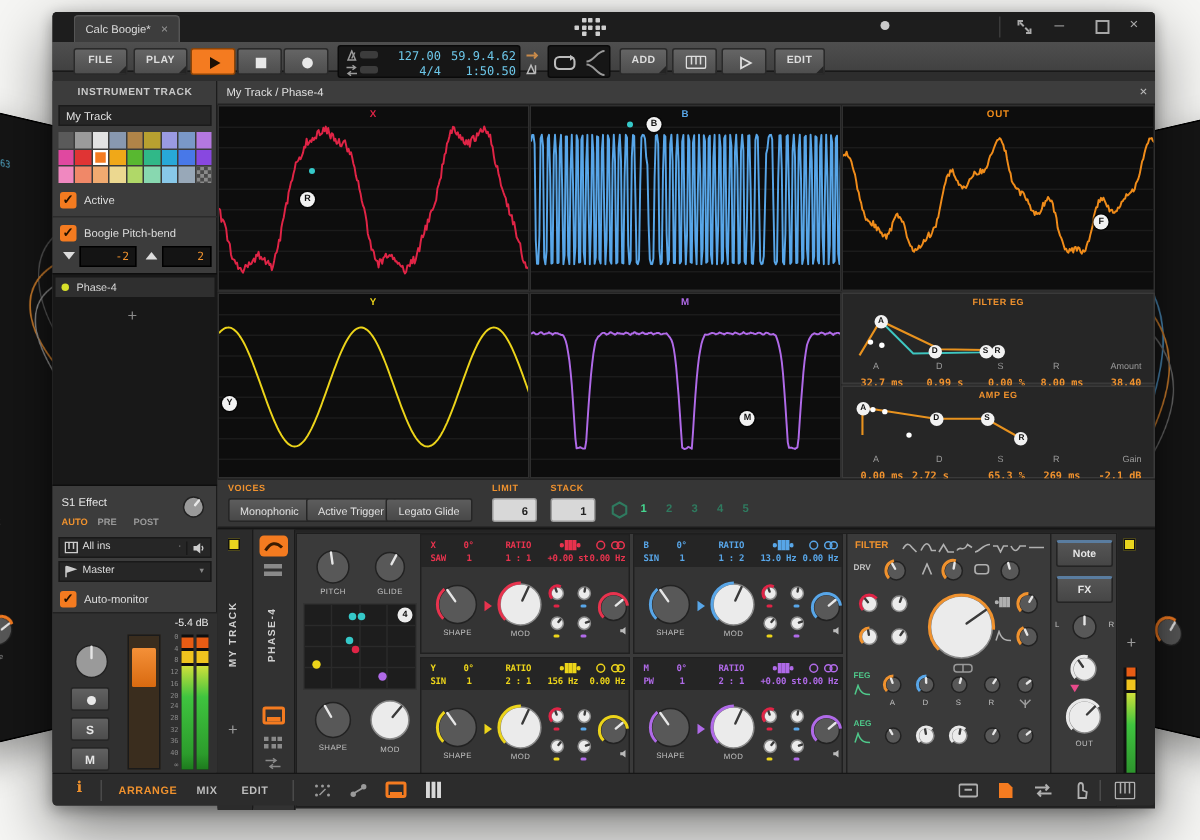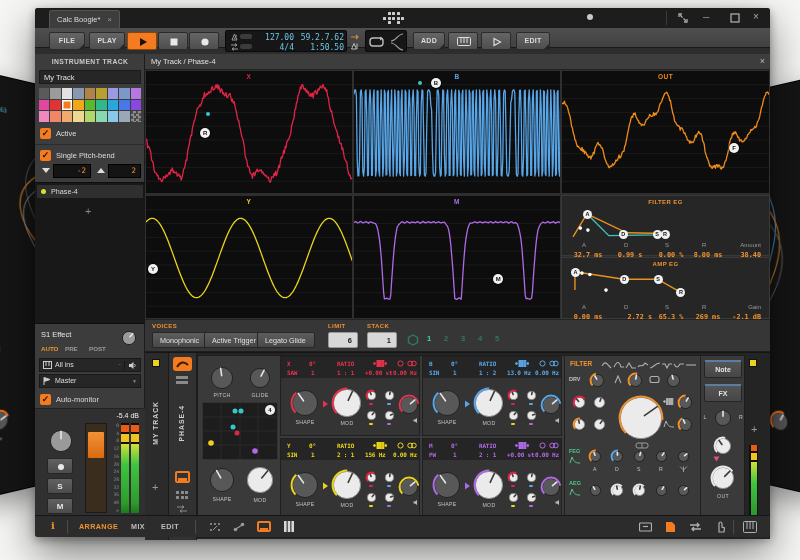--- a/index.html
+++ b/index.html
@@ -54,21 +54,21 @@
   .mark{position:absolute;width:10px;height:10px;border-radius:50%;background:#f2f2f2;color:#111;font-size:6px;font-weight:bold;text-align:center;line-height:10px;box-shadow:0 0 0 1px rgba(0,0,0,.6);}
   .cdot{position:absolute;width:4px;height:4px;border-radius:50%;background:#35c8c8;}
   .egpanel{position:absolute;background:#262626;border:1px solid #3a3a3a;}
   .egpanel .t{position:absolute;top:3px;width:100%;text-align:center;color:#f0922e;font-size:6px;font-weight:bold;letter-spacing:.4px;}
   .egl{position:absolute;color:#9a9a9a;font-size:6px;}
   .egv{position:absolute;color:#f0922e;font-size:6.8px;font-weight:bold;font-family:"DejaVu Sans Mono",monospace;}
   .egnode{position:absolute;width:9px;height:9px;border-radius:50%;background:#f2f2f2;color:#111;font-size:5.5px;font-weight:bold;text-align:center;line-height:9px;}
   
   #voicesbar{left:0;top:265px;width:625px;height:33px;background:#363636;border-top:1px solid #222;border-bottom:1px solid #1d1d1d;}
   .vlab{position:absolute;font-size:6px;font-weight:bold;color:#f0922e;letter-spacing:.4px;}
-  .vbtn{position:absolute;top:12px;height:16px;background:linear-gradient(#5d5d5d,#484848);border:1px solid #262626;border-radius:2px;color:#e0e0e0;font-size:7.2px;text-align:left;line-height:15px;padding:0 7px;}
+  .vbtn{position:absolute;top:12px;height:16px;background:linear-gradient(#5d5d5d,#484848);border:1px solid #262626;border-radius:2px;color:#e0e0e0;font-size:7.2px;text-align:center;line-height:15px;padding:0 7px;}
   .vbox{position:absolute;top:12px;height:16px;background:#d8d8d8;border:1px solid #9a9a9a;border-radius:2px;color:#222;font-size:7.5px;font-weight:bold;text-align:right;line-height:15px;padding:0 5px;}
   .stacknum{position:absolute;top:14px;font-size:7.5px;font-weight:bold;color:#2f7a5f;}
   .stacknum.on{color:#45d890;}
   
   #devicepanel{left:0;top:298px;width:625px;height:187px;background:#242424;border-top:1px solid #151515;}
   .vtext{writing-mode:vertical-rl;transform:rotate(180deg);font-size:6.8px;font-weight:bold;color:#cfcfcf;letter-spacing:1px;}
   .devbody{position:absolute;background:#3a3a3a;border:1px solid #1e1e1e;}
   .oscstrip{position:absolute;background:#343434;border:1px solid #202020;}
   .oschead{position:absolute;left:0;top:0;width:100%;height:21px;background:rgba(0,0,0,.28);}
   .osctxt{position:absolute;font-size:6px;font-weight:bold;font-family:"DejaVu Sans Mono",monospace;letter-spacing:-.2px;}
@@ -196,21 +196,21 @@
           </div>
           <div style="position: absolute; left: 14px; top: 3px; width: 12px; height: 5px; background: rgb(60, 60, 60); border-radius: 2px;"></div>
           <div class="sicon" style="left: 4px; top: 12px;">
             <svg width="9" height="8" viewBox="0 0 9 8">
               <path d="M1,2 L7,2 M5,0.5 L7,2 L5,3.5 M8,6 L2,6 M4,4.5 L2,6 L4,7.5" stroke="#9a9a9a" stroke-width="1" fill="none"></path>
             </svg>
           </div>
           <div style="position: absolute; left: 14px; top: 13px; width: 12px; height: 5px; background: rgb(60, 60, 60); border-radius: 2px;"></div>
           <div class="cell" style="left: 28px; top: 2px; width: 40px;">127.00</div>
           <div class="cell" style="left: 28px; top: 11.5px; width: 40px;">4/4</div>
-          <div class="cell" style="left: 66px; top: 2px; width: 52px;">59.2.7.62</div>
+          <div class="cell" style="left: 66px; top: 2px; width: 52px;">59.9.4.62</div>
           <div class="cell" style="left: 66px; top: 11.5px; width: 52px;">1:50.50</div>
         </div>
         <div class="sicon" style="left: 315px; top: 5px;">
           <svg width="10" height="8" viewBox="0 0 10 8">
             <path d="M1,4 L8,4 M6,2 L8,4 L6,6" stroke="#c88a4a" stroke-width="1.2" fill="none"></path>
           </svg>
         </div>
         <div class="sicon" style="left: 315px; top: 14px;">
           <svg width="10" height="8" viewBox="0 0 10 8">
             <path d="M1.5,7 L4,1.5 L6.5,7 Z" fill="none" stroke="#bbb" stroke-width="1"></path>
@@ -284,21 +284,21 @@
           <div style="background: rgb(176, 216, 104);"></div>
           <div style="background: rgb(136, 216, 176);"></div>
           <div style="background: rgb(136, 200, 232);"></div>
           <div style="background: rgb(152, 168, 184);"></div>
           <div style="background: repeating-conic-gradient(rgb(138, 138, 138) 0deg, rgb(138, 138, 138) 25%, rgb(74, 74, 74) 0deg, rgb(74, 74, 74) 50%) 0px 0px / 5px 5px;"></div>
         </div>
         <div class="check abs" style="left: 5px; top: 74px;">✓</div>
         <div class="cblabel abs" style="left: 21px; top: 75px;">Active</div>
         <div class="abs" style="left: 0px; top: 90px; width: 110px; height: 1px; background: rgb(43, 43, 43);"></div>
         <div class="check abs" style="left: 5px; top: 96px;">✓</div>
-        <div class="cblabel abs" style="left: 21px; top: 97px;">Single Pitch-bend</div>
+        <div class="cblabel abs" style="left: 21px; top: 97px;">Boogie Pitch-bend</div>
         <div class="sicon" style="left: 7px; top: 113px;">
           <svg width="8" height="7" viewBox="0 0 8 7">
             <path d="M0,1 L8,1 L4,6 Z" fill="#ddd"></path>
           </svg>
         </div>
         <div class="blackbox abs" style="left: 18px; top: 110px; width: 38px;">-2</div>
         <div class="sicon" style="left: 62px; top: 113px;">
           <svg width="8" height="7" viewBox="0 0 8 7">
             <path d="M0,6 L8,6 L4,1 Z" fill="#ddd"></path>
           </svg>
@@ -519,21 +519,21 @@
                 <circle cx="44.004000000000005" cy="32.08" r="1.8" fill="#fff"></circle>
               </svg>
             </div>
             <div class="egnode" style="left: 8.96px; top: 9.72px;">A</div>
             <div class="egnode" style="left: 57.715px; top: 17.2px;">D</div>
             <div class="egnode" style="left: 91.545px; top: 17.2px;">S</div>
             <div class="egnode" style="left: 114.43px; top: 30.12px;">R</div>
             <div class="egl" style="left: 20px; top: 46px;">A</div>
             <div class="egv" style="left: 4px; top: 55px; width: 44px; text-align: center;">0.00 ms</div>
             <div class="egl" style="left: 62px; top: 46px;">D</div>
-            <div class="egv" style="left: 46px; top: 55px; width: 44px; text-align: right;">2.72 s</div>
+            <div class="egv" style="left: 46px; top: 55px; width: 44px; text-align: left;">2.72 s</div>
             <div class="egl" style="left: 103px; top: 46px;">S</div>
             <div class="egv" style="left: 87px; top: 55px; width: 44px; text-align: center;">65.3 %</div>
             <div class="egl" style="left: 140px; top: 46px;">R</div>
             <div class="egv" style="left: 124px; top: 55px; width: 44px; text-align: center;">269 ms</div>
             <div class="egl" style="right: 8px; top: 46px;">Gain</div>
             <div class="egv" style="right: 8px; top: 55px;">-2.1 dB</div>
           </div>
         </div>
     <div id="voicesbar" class="abs">
           <div class="vlab" style="left: 7px; top: 3px;">VOICES</div>

